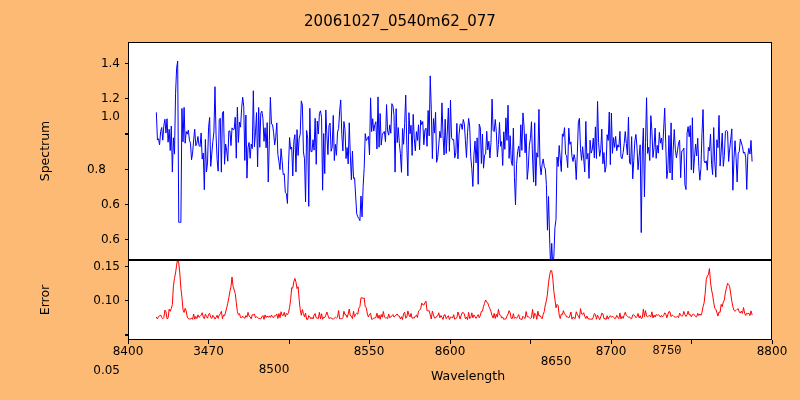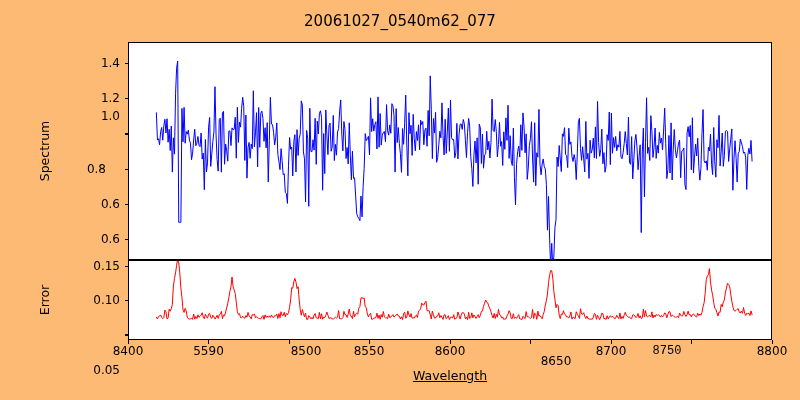--- a/index.html
+++ b/index.html
@@ -95,24 +95,23 @@
     margin-left: 44px;
   }
   #ylabel-error {
     left: 0px;
     top: 300px;
     transform: translate(-50%, -50%) rotate(-90deg);
     transform-origin: center center;
     margin-left: 44px;
   }
   #xlabel-wavelength {
-    left: 450px;
+    left: 468px;
     top: 368px;
     transform: translateX(-50%);
-    text-decoration: underline;
   }
 </style>
 </head>
 <body>
 
 <div id="figure">
 
   <div id="figure-title">20061027_0540m62_077</div>
 
   <div class="axes-frame" id="axes-spectrum">
@@ -145,23 +144,23 @@
       <div class="tick-label ytick-label" style="top: 63.0968px; left: 70px; width: 50px;">1.4</div>
       <div class="tick-mark ytick-mark" style="top: 63.0968px;"></div>
       <div class="tick-label ytick-label" style="top: 334.483px; left: 70px; width: 50px; margin-top: 36px;">0.05</div>
       <div class="tick-mark ytick-mark" style="top: 334.483px;"></div>
       <div class="tick-label ytick-label" style="top: 300px; left: 70px; width: 50px;">0.10</div>
       <div class="tick-mark ytick-mark" style="top: 300px;"></div>
       <div class="tick-label ytick-label" style="top: 265.517px; left: 70px; width: 50px;">0.15</div>
       <div class="tick-mark ytick-mark" style="top: 265.517px;"></div>
       <div class="tick-label xtick-label" style="left: 128px; text-align: center;">8400</div>
       <div class="tick-mark xtick-mark" style="left: 127.5px; top: 340px;"></div>
-      <div class="tick-label xtick-label" style="left: 208.5px;">5590</div>
+      <div class="tick-label xtick-label" style="left: 208.5px;">3470</div>
       <div class="tick-mark xtick-mark" style="left: 208px; top: 340px;"></div>
-      <div class="tick-label xtick-label" style="left: 306px;">8500</div>
+      <div class="tick-label xtick-label" style="left: 274px; margin-top: 18px;">8500</div>
       <div class="tick-mark xtick-mark" style="left: 288.5px; top: 340px;"></div>
       <div class="tick-label xtick-label" style="left: 369px;">8550</div>
       <div class="tick-mark xtick-mark" style="left: 369px; top: 340px;"></div>
       <div class="tick-label xtick-label" style="left: 450px;">8600</div>
       <div class="tick-mark xtick-mark" style="left: 449.5px; top: 340px;"></div>
       <div class="tick-label xtick-label" style="left: 556px; margin-top: 10px;">8650</div>
       <div class="tick-mark xtick-mark" style="left: 530px; top: 340px;"></div>
       <div class="tick-label xtick-label" style="left: 611px;">8700</div>
       <div class="tick-mark xtick-mark" style="left: 610.5px; top: 340px;"></div>
       <div class="tick-label xtick-label" style="left: 667px; font-family: Liberation Mono, monospace;">8750</div>

